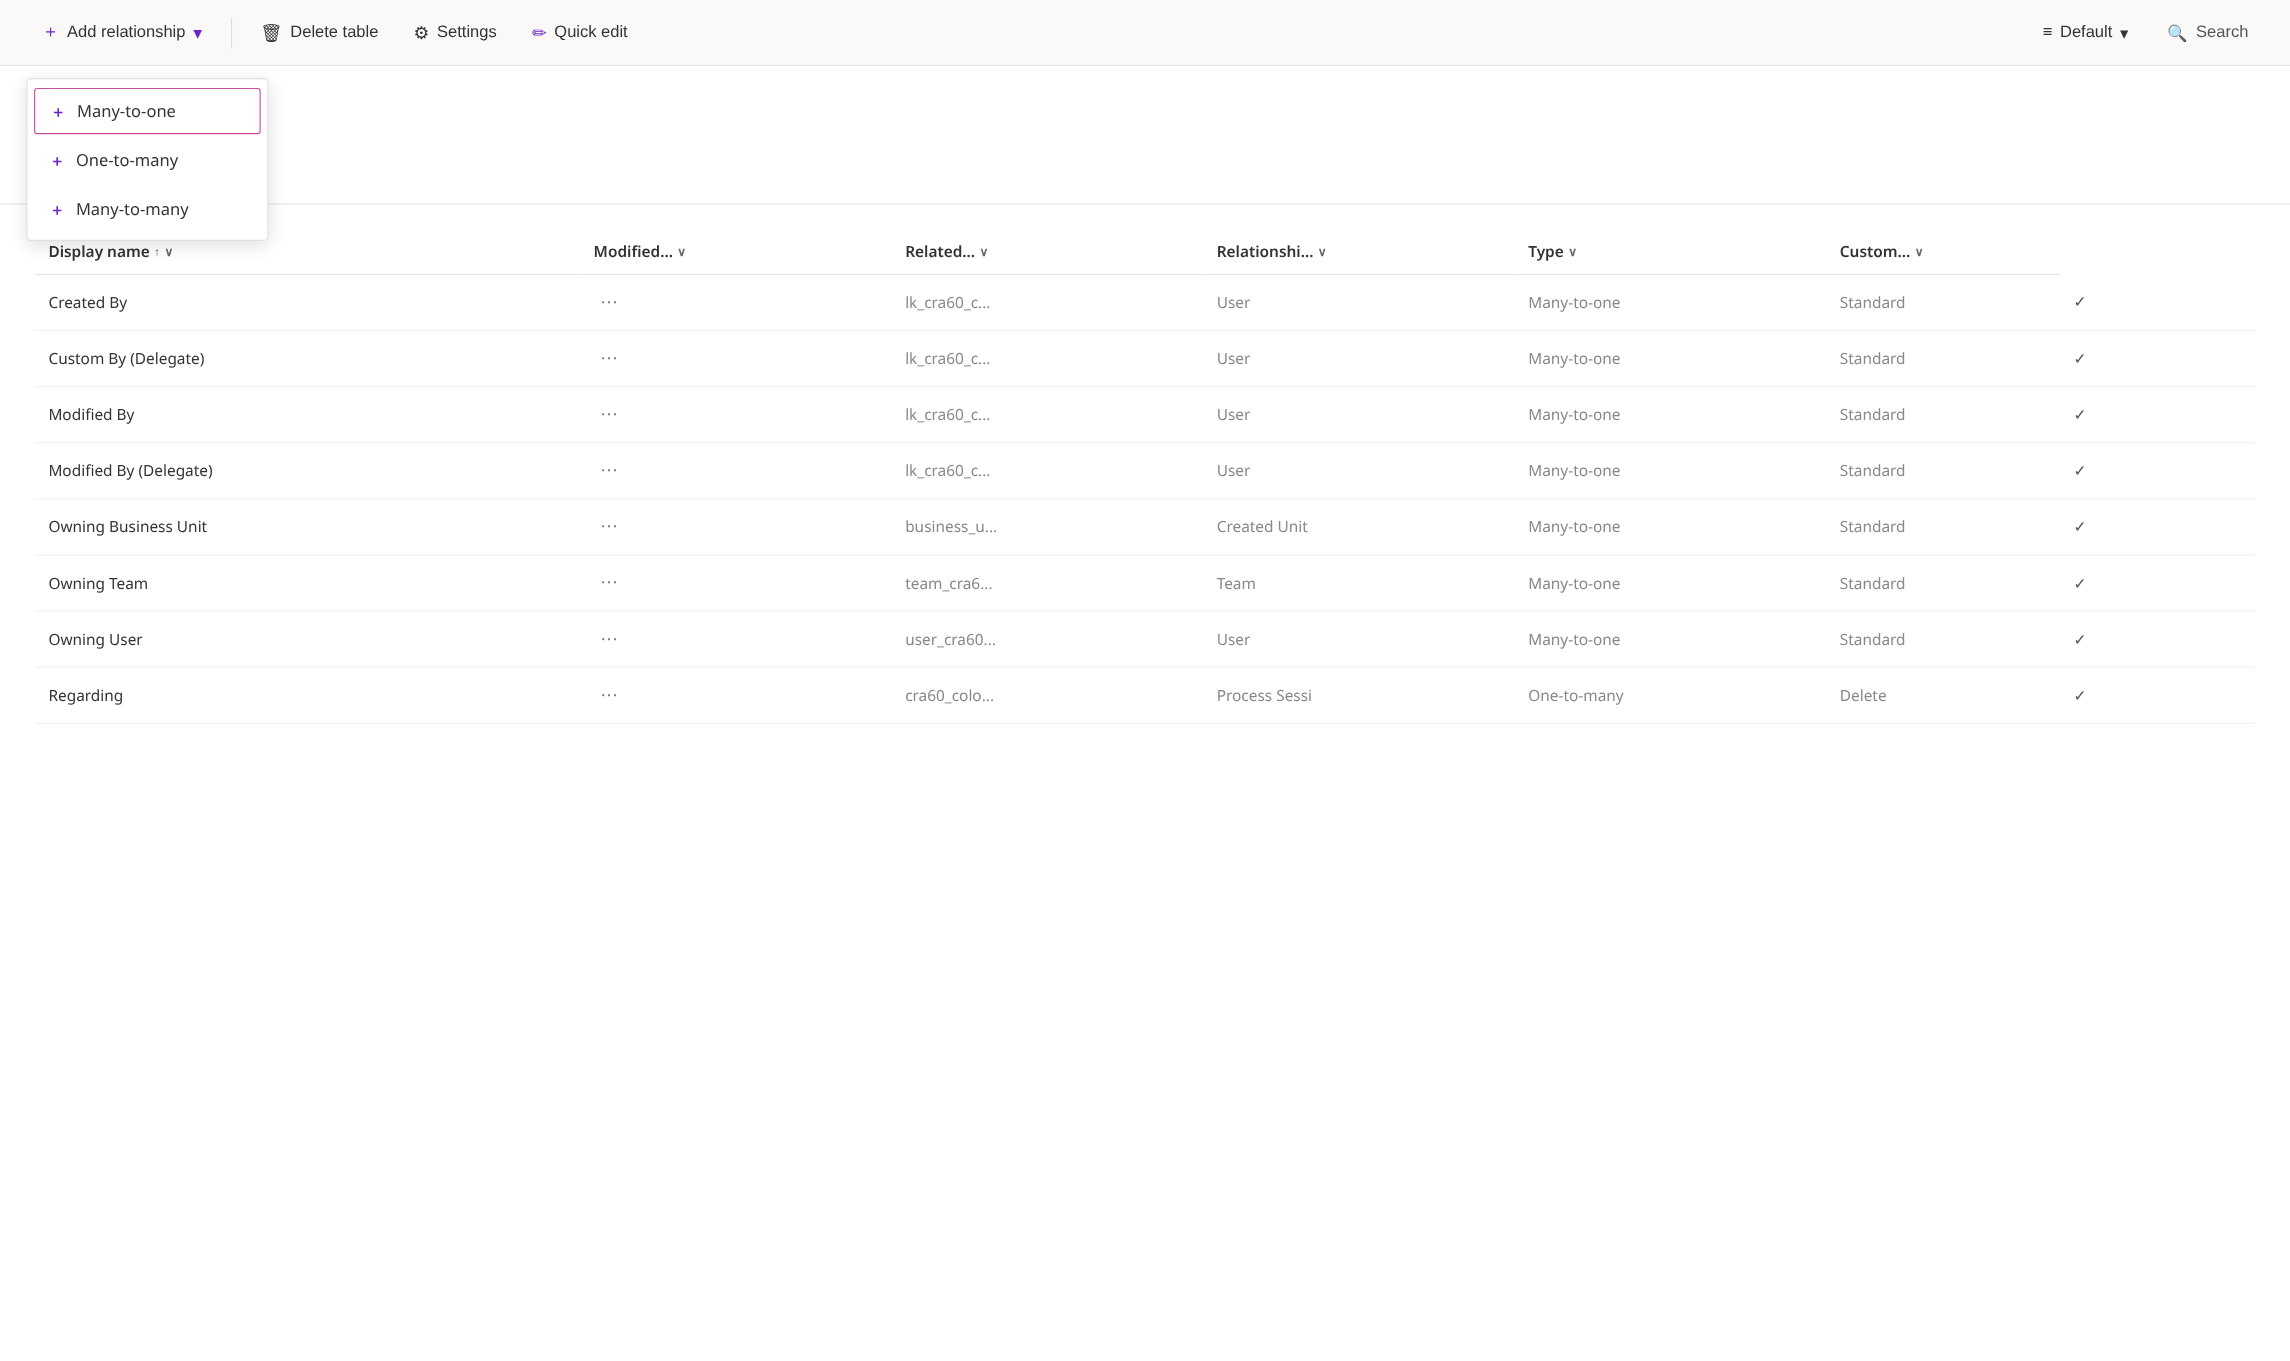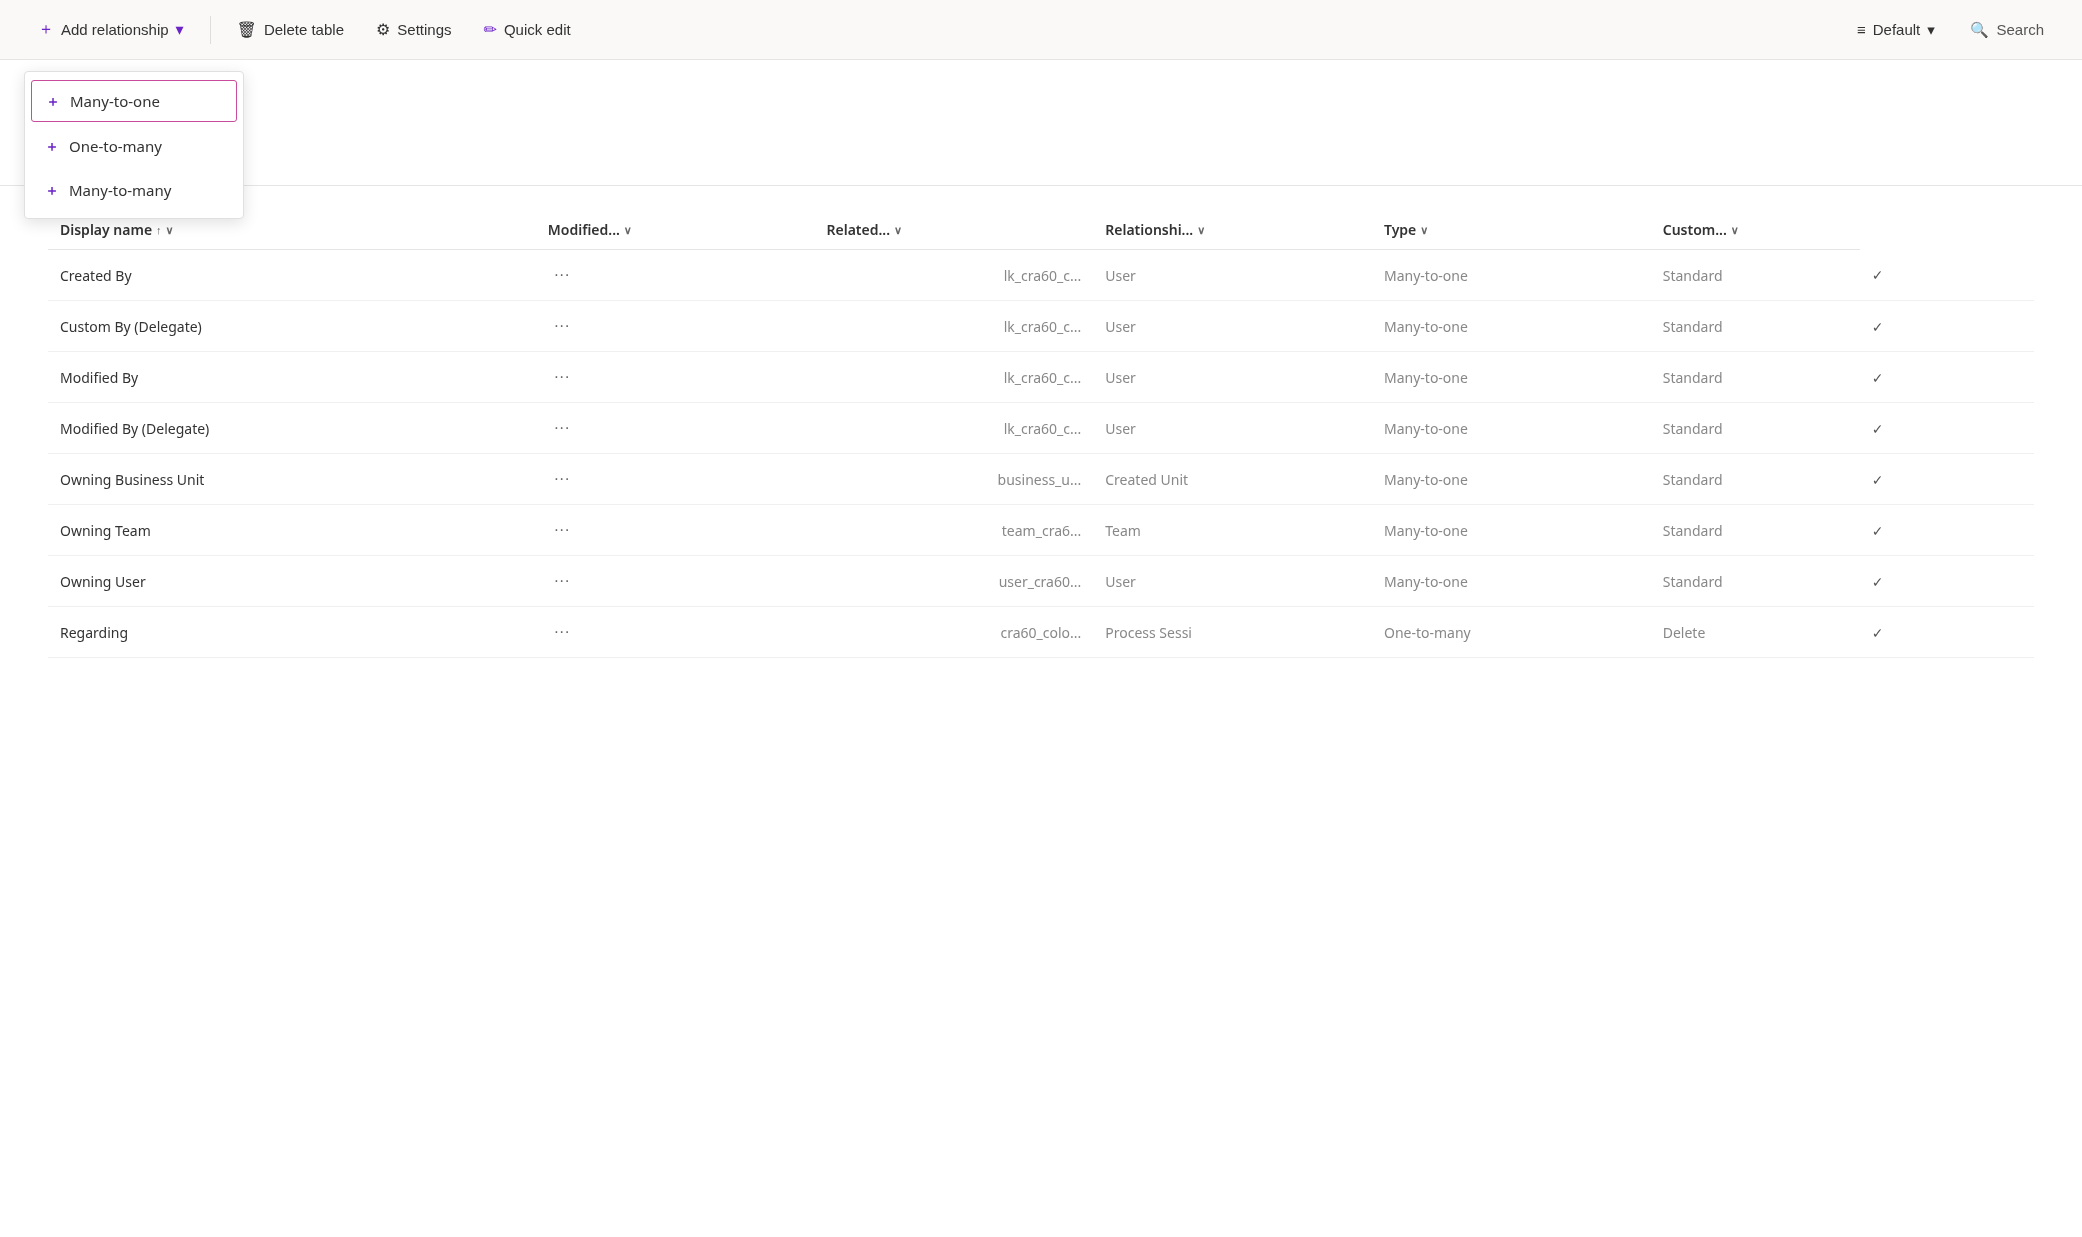--- a/index.html
+++ b/index.html
@@ -138,21 +138,21 @@
       white-space: nowrap;
     }
     .tab.active {
       color: #6b24c7;
       border-bottom: 2px solid #6b24c7;
       font-weight: 500;
     }
 
     
     .main-content {
-      padding: 24px 48px;
+      padding: 24px 32px;
     }
 
     
     .data-table {
       width: 100%;
       border-collapse: collapse;
     }
     .data-table th {
       text-align: left;
       font-weight: 600;
@@ -182,21 +182,21 @@
       font-size: 16px;
       color: #666;
       padding: 2px 6px;
       border-radius: 3px;
     }
     .muted { color: #888; }
     .checkmark { color: #555; font-size: 14px; }
 
     
     .col-display { width: 280px; }
-    .col-relation { width: 160px; text-align: right; }
+    .col-relation { width: 160px; }
     .col-related { width: 160px; }
     .col-reltype { width: 160px; }
     .col-type { width: 120px; }
     .col-custom { width: 100px; }
   </style>
 </head>
 <body>
 
 <div class="toolbar">
   <div class="dropdown-container">

